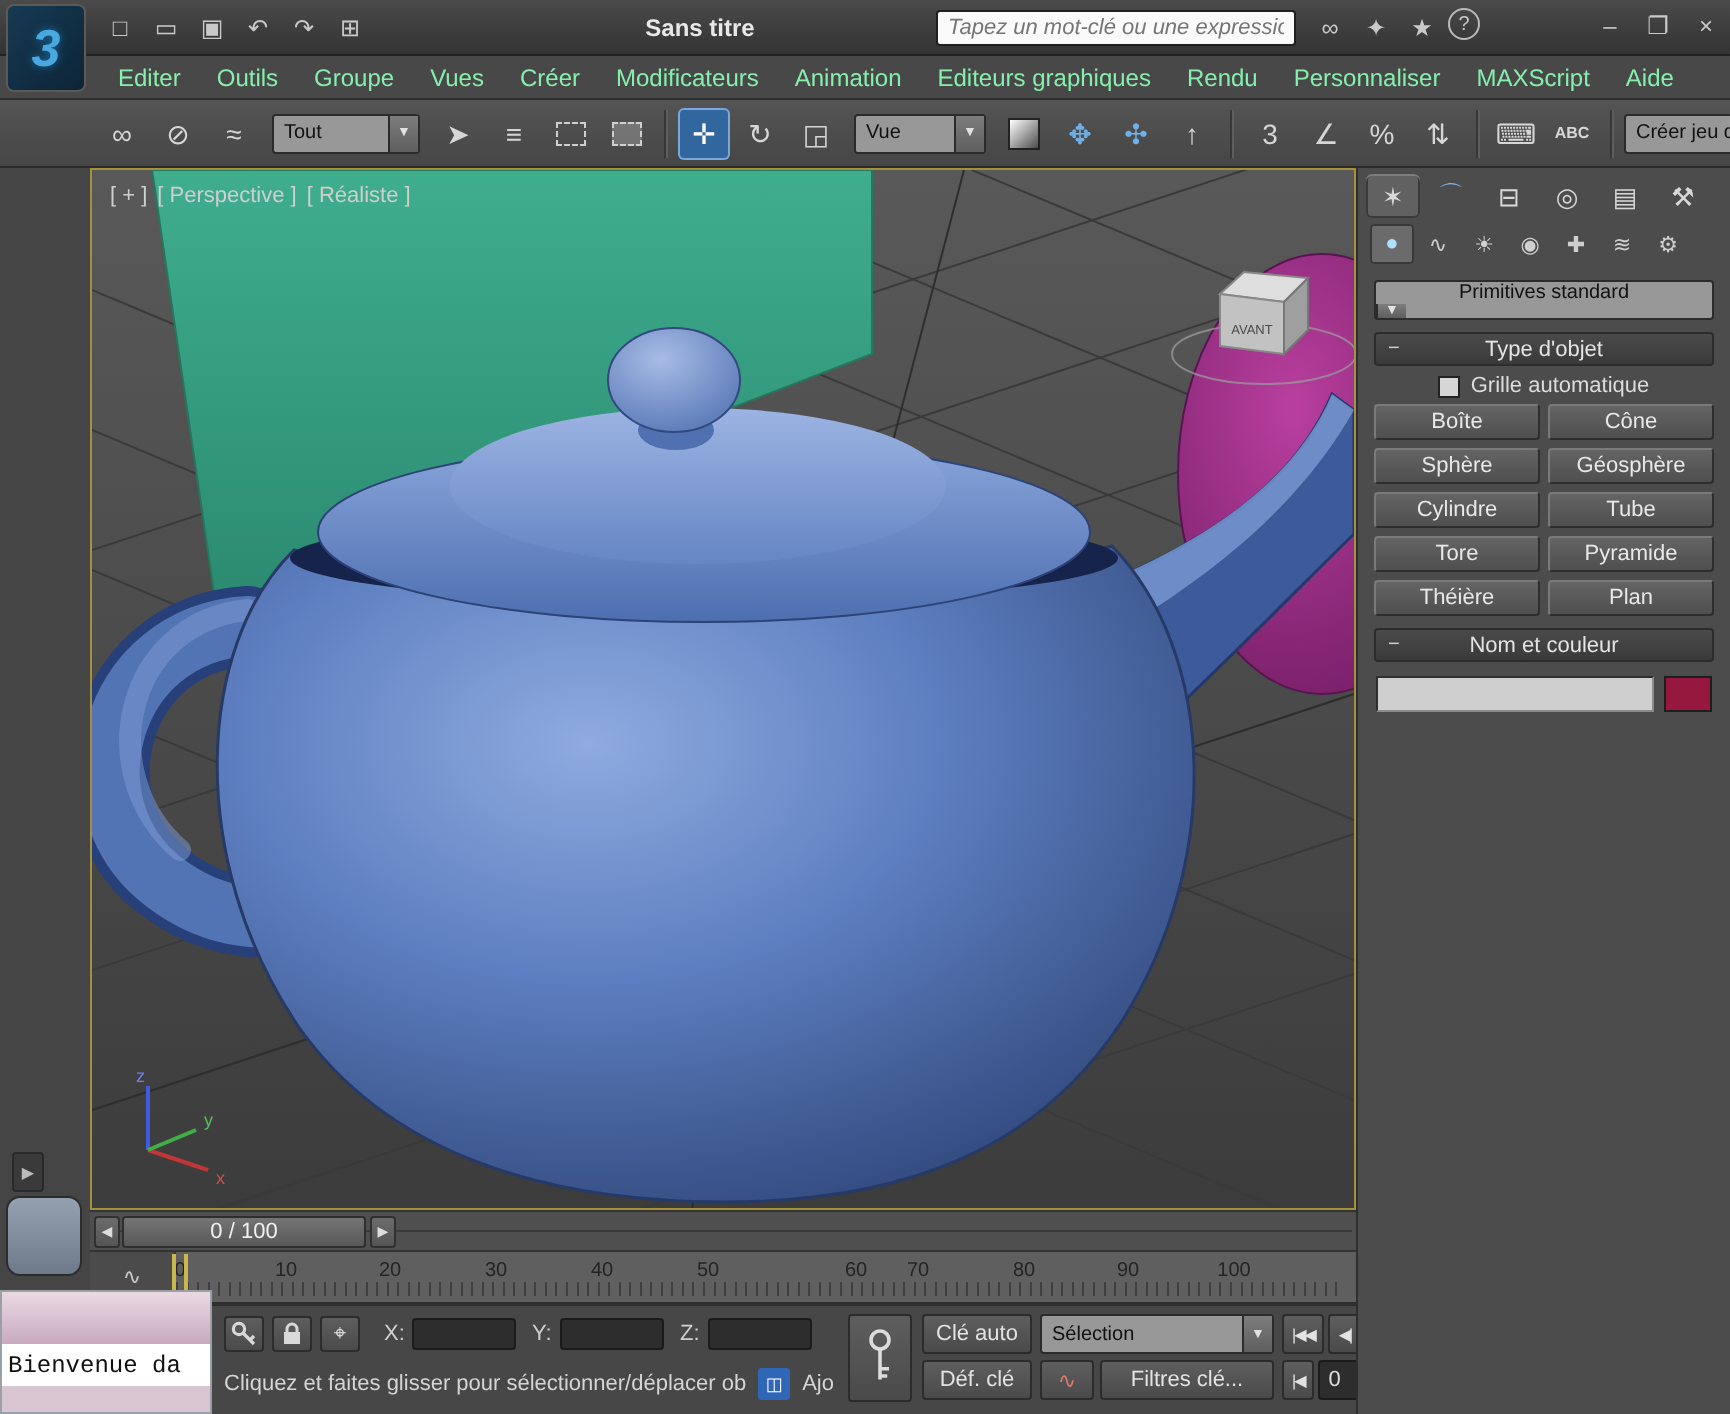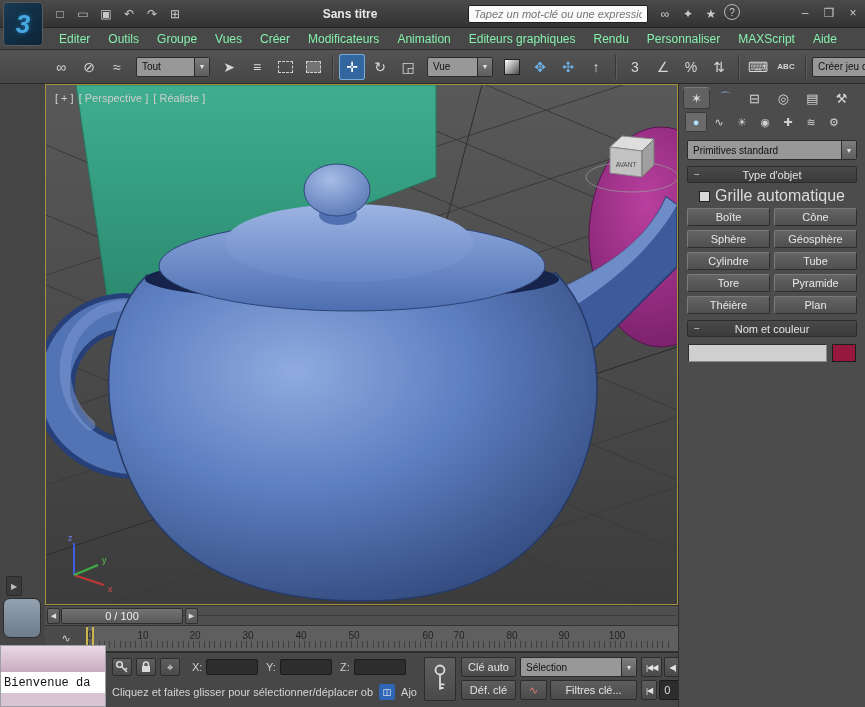--- a/index.html
+++ b/index.html
@@ -124,27 +124,27 @@
   #cmdpanel { position:absolute; left:678px; top:84px; width:187px; height:623px;
     background:#4c4c4c; border-left:1px solid #2f2f2f; }
   #cp-tabs { display:flex; gap:2px; padding:3px 4px 1px; }
   .cp-tab { width:27px; height:22px; display:flex; align-items:center; justify-content:center;
     color:#d8d8d8; font-size:13px; border-radius:3px; }
   .cp-tab.active { background:#616161; box-shadow:inset 0 1px 0 #7c7c7c, inset 0 0 0 1px #3a3a3a; }
   #cp-cats { display:flex; gap:1px; padding:2px 6px; }
   .cp-cat { width:22px; height:20px; display:flex; align-items:center; justify-content:center;
     color:#cfcfcf; font-size:11px; border-radius:2px; }
   .cp-cat.active { background:#6b6b6b; box-shadow:inset 0 0 0 1px #3a3a3a; color:#aee0ff; }
-  #cp-dropdown { margin:6px 8px 4px; }
+  #cp-dropdown { margin:6px 8px 4px;flex-direction:column; }
   .rollout-h { height:17px; margin:6px 8px 2px; background:linear-gradient(#4a4a4a,#3a3a3a);
     border:1px solid #2c2c2c; border-radius:2px; color:#e4e4e4; font-size:11px;
     display:flex; align-items:center; justify-content:center; position:relative; }
   .rollout-h .minus { position:absolute; left:6px; font-size:10px; color:#cfcfcf; }
   #autogrid-row { display:flex; align-items:center; justify-content:center; gap:5px; margin:4px 0 2px;
-    font-size:16px; color:#dcdcdc; }
+    font-size:11px; color:#dcdcdc; }
   #autogrid-box { width:11px; height:11px; background:#d6d6d6; border:1px solid #222; display:inline-block; }
   #obj-grid { display:grid; grid-template-columns:1fr 1fr; gap:4px; margin:3px 8px; }
   .pbtn { height:18px; background:linear-gradient(#646464,#4f4f4f); border:1px solid;
     border-color:#7a7a7a #2e2e2e #2e2e2e #7a7a7a; border-radius:2px; color:#e8e8e8; font-size:11px;
     display:flex; align-items:center; justify-content:center; white-space:nowrap; overflow:hidden; }
   #name-row { display:flex; align-items:center; gap:5px; margin:7px 9px; }
   #name-input { flex:1; height:18px; background:#cfcfcf; border:1px solid; border-color:#2f2f2f #8b8b8b #8b8b8b #2f2f2f; }
   #color-swatch { width:24px; height:18px; border:1px solid #1d1d1d; }
 </style>
 </head>

